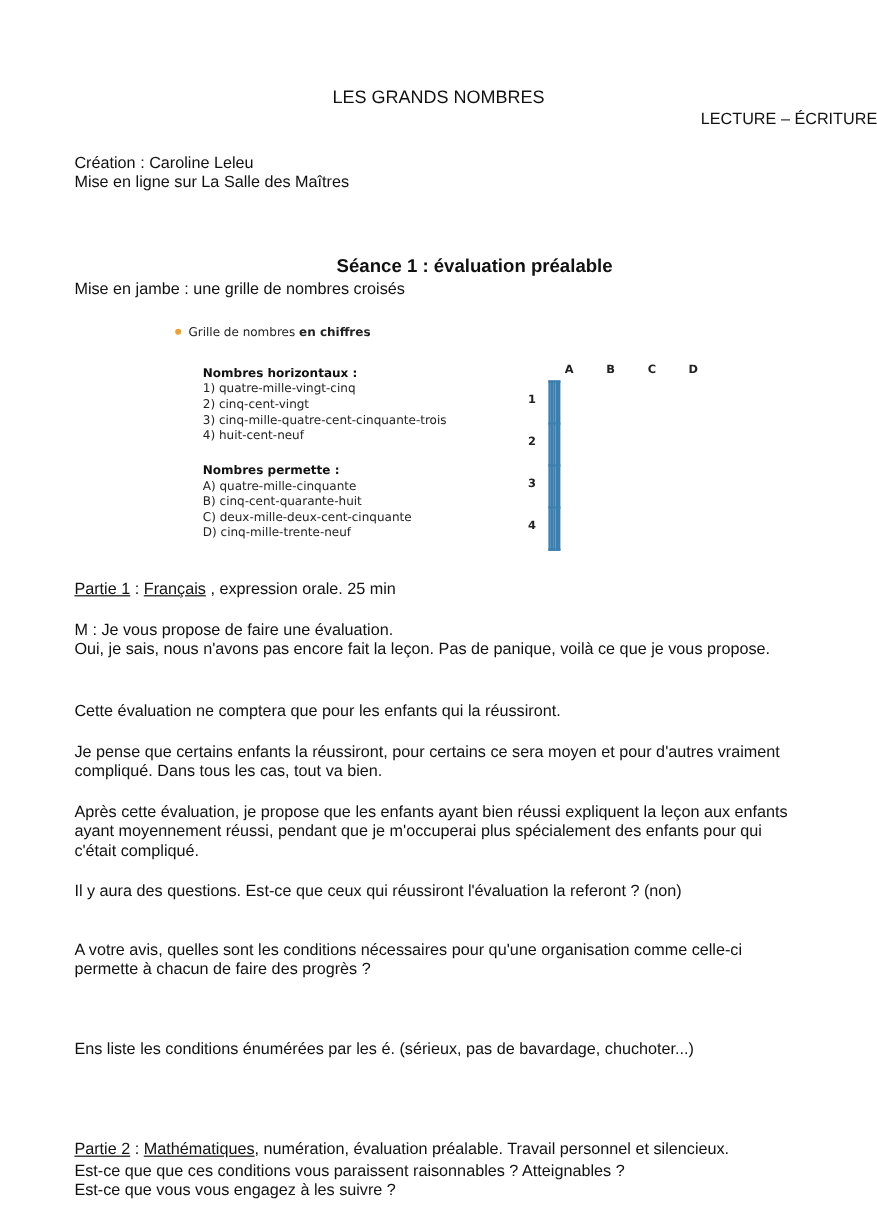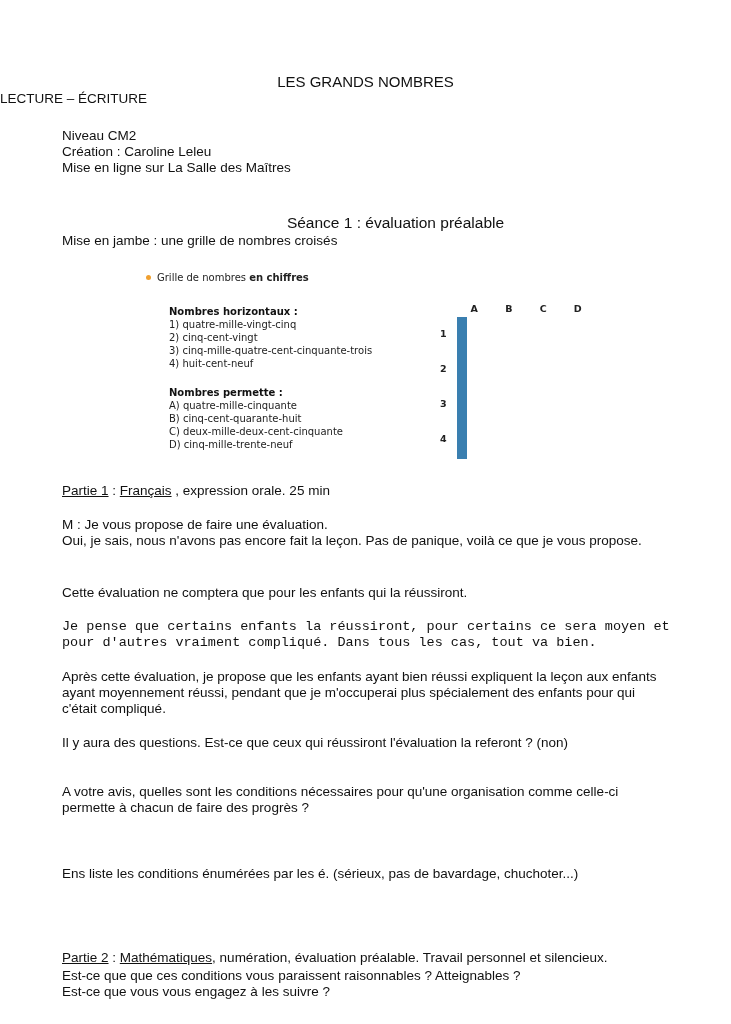--- a/index.html
+++ b/index.html
@@ -2,23 +2,23 @@
 <html><head>
   <meta charset="utf-8">
   <style>
     html, body { margin: 0; padding: 0; background: #ffffff; }
     body {
       width: 731px; height: 1024px; position: relative; overflow: hidden;
       font-family: "Liberation Sans", sans-serif; color: #111111;
     }
     .abs { position: absolute; }
     .title { left: 0; width: 731px; text-align: center; top: 73px; font-size: 15px; line-height: 17px; }
-    .subtitle { left: 0; width: 731px; text-align: left; top: 91px; font-size: 13.5px; line-height: 16px; }
+    .subtitle { left: 0; width: 731px; text-align: right; top: 91px; font-size: 13.5px; line-height: 16px; }
     .meta { left: 62px; top: 128px; font-size: 13.5px; line-height: 16px; }
-    .seance { left: 0; width: 731px; text-align: center; top: 214px; font-size: 15.5px; font-weight: normal; line-height: 18px; padding-left: 60px; box-sizing: border-box; }
+    .seance { left: 0; width: 731px; text-align: center; top: 214px; font-size: 15.5px; font-weight: bold; line-height: 18px; padding-left: 60px; box-sizing: border-box; }
     .jambe { left: 62px; top: 233px; font-size: 13.5px; line-height: 16px; }
 
     .puzzle-heading { left: 146px; top: 271px; font-family: "DejaVu Sans", sans-serif; font-size: 10px; line-height: 13px; color: #222; }
     .bullet { display: inline-block; width: 5px; height: 5px; border-radius: 50%; background: #f0a030; margin-right: 6px; vertical-align: middle; position: relative; top: -1px; }
     .clues { left: 169px; font-family: "DejaVu Sans", sans-serif; font-size: 10px; line-height: 13px; color: #222; }
     .clues .h { font-weight: bold; color: #111; }
     .clues-h { top: 305px; }
     .clues-v { top: 386px; }
 
     .grid-wrap { left: 440px; top: 303px; }
@@ -32,21 +32,20 @@
     .para { left: 62px; width: 610px; font-size: 13.5px; line-height: 16px; }
     .u { text-decoration: underline; }
   </style>
 </head>
 <body>
 
 <div class="abs title">LES GRANDS NOMBRES</div>
 <div class="abs subtitle">LECTURE – ÉCRITURE</div>
 
 <div class="abs meta">
-  <div>Niveau CM2</div>
   <div>Création : Caroline Leleu</div>
   <div>Mise en ligne sur La Salle des Maîtres</div>
 </div>
 
 <div class="abs seance">Séance 1 : évaluation préalable</div>
 <div class="abs jambe">Mise en jambe : une grille de nombres croisés</div>
 
 <div class="abs puzzle-heading">
   <span class="bullet"></span><span>Grille de nombres </span><b>en chiffres</b>
 </div>
@@ -113,21 +112,21 @@
 <div class="abs para" style="top:483px;">
   <span class="u">Partie 1</span><span> : </span><span class="u">Français</span><span> , expression orale. 25 min</span>
 </div>
 
 <div class="abs para" style="top:517px;">
   <div>M : Je vous propose de faire une évaluation.</div>
   <div>Oui, je sais, nous n'avons pas encore fait la leçon. Pas de panique, voilà ce que je vous propose.</div>
 </div>
 
 <div class="abs para" style="top:585px;">Cette évaluation ne comptera que pour les enfants qui la réussiront.</div>
-<div class="abs para" style="top:619px;font-family:Liberation Mono, monospace;">Je pense que certains enfants la réussiront, pour certains ce sera moyen et pour d'autres vraiment compliqué. Dans tous les cas, tout va bien.</div>
+<div class="abs para" style="top:619px;">Je pense que certains enfants la réussiront, pour certains ce sera moyen et pour d'autres vraiment compliqué. Dans tous les cas, tout va bien.</div>
 <div class="abs para" style="top:669px;">Après cette évaluation, je propose que les enfants ayant bien réussi expliquent la leçon aux enfants ayant moyennement réussi, pendant que je m'occuperai plus spécialement des enfants pour qui c'était compliqué.</div>
 
 <div class="abs para" style="top:735px;">
   <div>Il y aura des questions. Est-ce que ceux qui réussiront l'évaluation la referont ? (non)</div>
 </div>
 
 <div class="abs para" style="top:784px;">A votre avis, quelles sont les conditions nécessaires pour qu'une organisation comme celle-ci permette à chacun de faire des progrès ?</div>
 <div class="abs para" style="top:866px;">Ens liste les conditions énumérées par les é. (sérieux, pas de bavardage, chuchoter...)</div>
 
 <div class="abs para" style="top:948px;margin-top:20px;">

